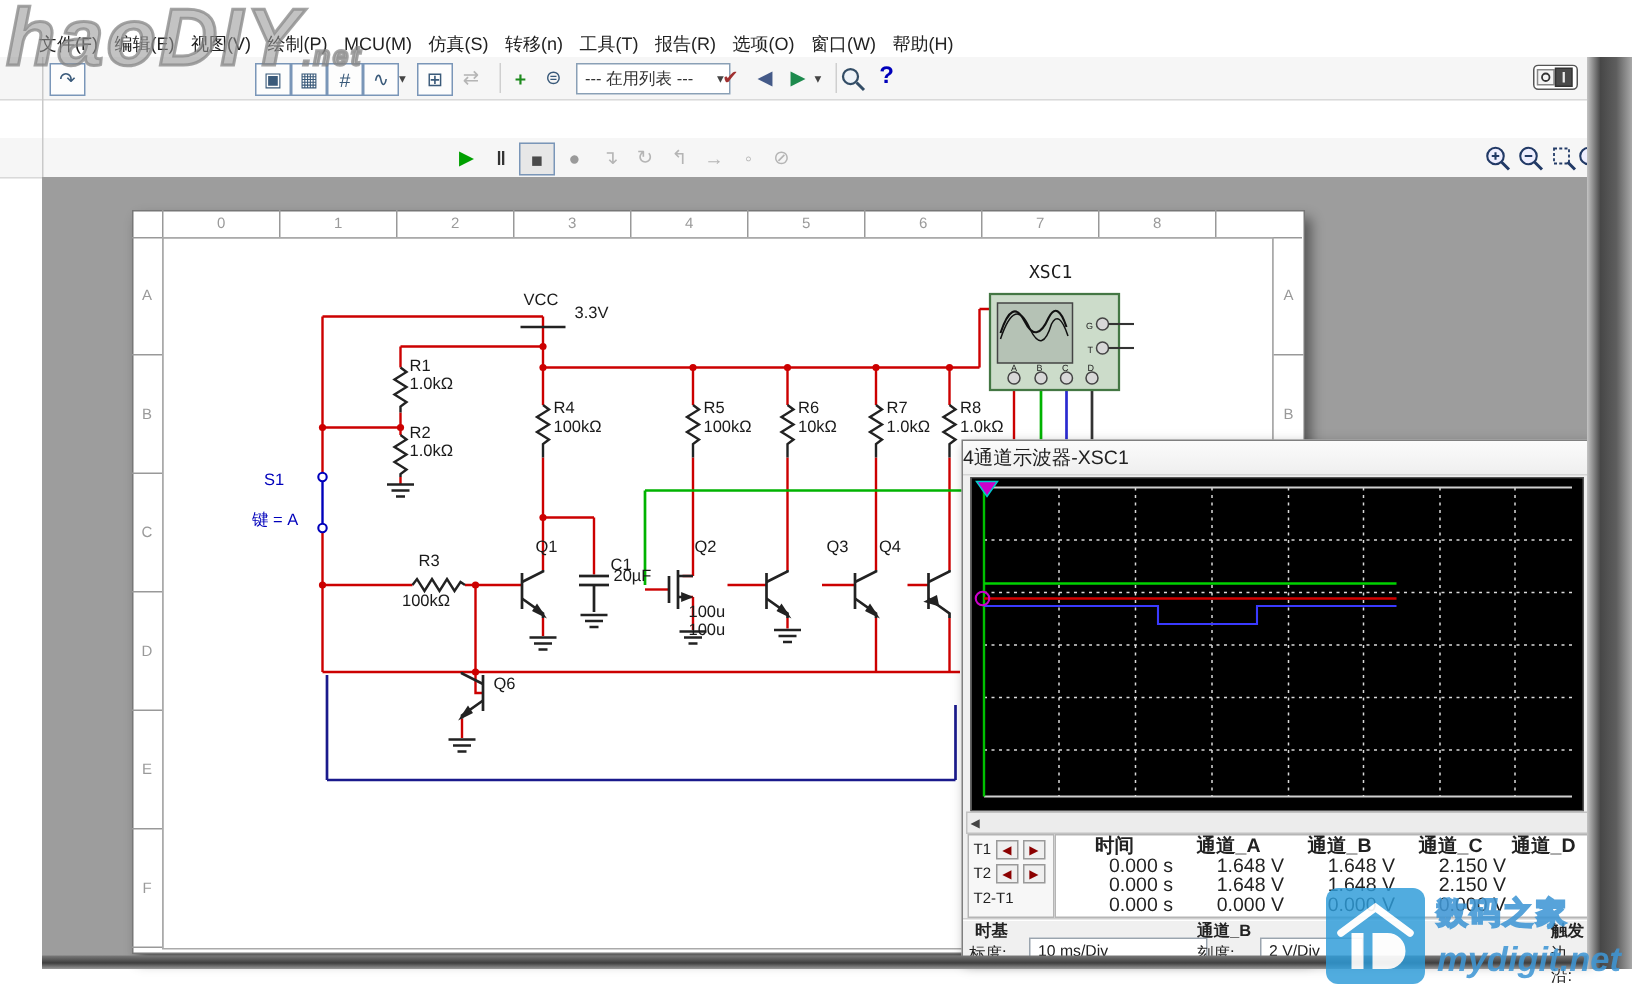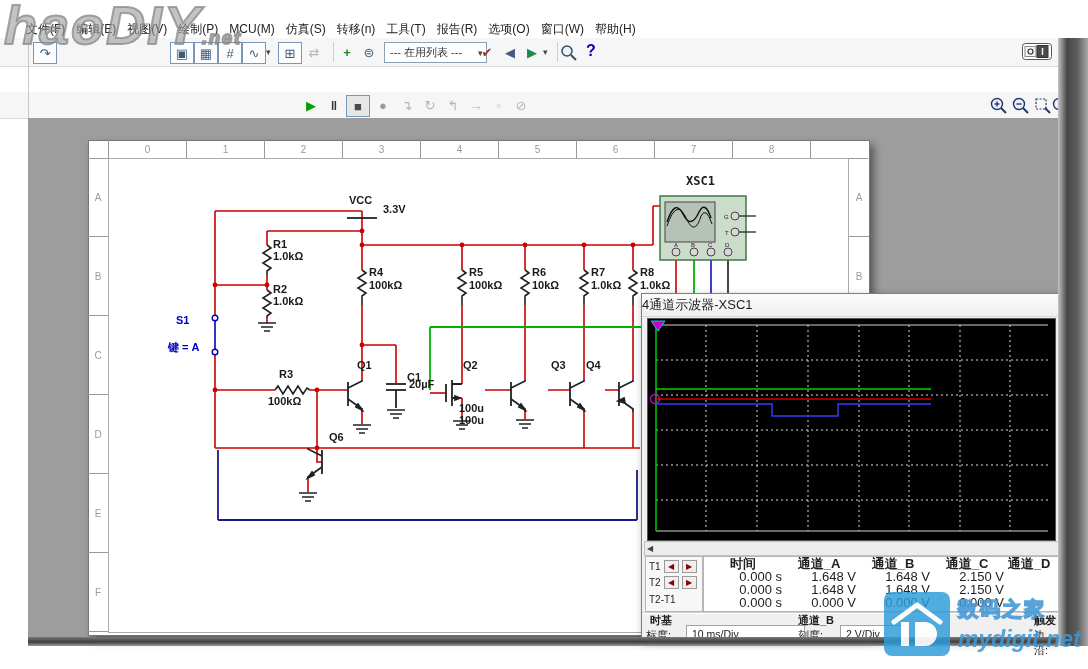--- a/index.html
+++ b/index.html
@@ -26,21 +26,21 @@
   .ruler-num,.ruler-let{color:#9a9a9a;font-size:10px;display:flex;align-items:center;justify-content:center;}
   #top-ruler{left:88px;top:140px;width:780px;height:18px;display:flex;border-bottom:1px solid #999;}
   #top-ruler .corner{width:20px;border-right:1px solid #999;}
   #top-ruler .ruler-num{width:77px;border-right:1px solid #999;}
   .vruler{top:158px;width:20px;height:474px;display:flex;flex-direction:column;}
   #left-ruler{left:88px;border-right:1px solid #999;}
   #right-ruler{left:848px;border-left:1px solid #999;}
   .vruler .ruler-let{height:79px;border-bottom:1px solid #999;}
   #sheet-frame{left:108px;top:158px;width:739px;height:473px;border:1px solid #aaa;}
   
-  .lbl{font-size:11px;font-weight:700;color:#1a1a1a;white-space:nowrap;line-height:12px;}
+  .lbl{font-size:11px;font-weight:400;color:#1a1a1a;white-space:nowrap;line-height:12px;}
   .lbl.blue{color:#0000bb;}
   
   #scope{left:641px;top:293px;width:417px;height:345px;background:#f0f0f0;border:1px solid #7f7f7f;
          box-shadow:2px 3px 8px rgba(0,0,0,.35);}
   #scope-title{left:0;top:0;width:100%;height:22px;display:flex;align-items:center;justify-content:flex-start;
                font-size:13px;color:#222;background:linear-gradient(#fbfbfb,#efefef);border-bottom:1px solid #d5d5d5;}
   #scope-bezel{left:5px;top:24px;width:407px;height:221px;background:#000;border:1px solid #555;}
   #scope-scroll{left:2px;top:247px;width:413px;height:13px;background:#ececec;border:1px solid #c2c2c2;
                 display:flex;align-items:center;font-size:8px;color:#444;padding-left:2px;}
   #cursor-box{left:3px;top:262px;width:56px;height:54px;border:1px solid #b5b5b5;background:#f7f7f7;font-size:10px;color:#222;}
@@ -354,21 +354,21 @@
     <span class="abs lbl" style="left:640px;top:266px;">R8</span>
     <span class="abs lbl" style="left:640px;top:279px;">1.0kΩ</span>
     <span class="abs lbl" style="left:407px;top:371px;">C1</span>
     <span class="abs lbl" style="left:409px;top:378px;">20µF</span>
     <span class="abs lbl" style="left:357px;top:359px;">Q1</span>
     <span class="abs lbl" style="left:463px;top:359px;">Q2</span>
     <span class="abs lbl" style="left:459px;top:402px;">100u</span>
     <span class="abs lbl" style="left:459px;top:414px;">100u</span>
     <span class="abs lbl" style="left:551px;top:359px;">Q3</span>
     <span class="abs lbl" style="left:586px;top:359px;">Q4</span>
-    <span class="abs lbl" style="left:329px;top:431px;">Q6</span>
+    <span class="abs lbl" style="left:329px;top:450px;">Q6</span>
     <span class="abs lbl blue" style="left:176px;top:314px;">S1</span>
     <span class="abs lbl blue" style="left:168px;top:341px;">键 = A</span>
     <span class="abs lbl" style="left:686px;top:175px;font-family:'DejaVu Sans Mono',monospace;font-size:12px;">XSC1</span>
   </div>
 
   <div class="abs" id="scope" style="z-index:40;">
     <div class="abs" id="scope-title">
       <span>4通道示波器-XSC1</span>
     </div>
     <div class="abs" id="scope-bezel">

